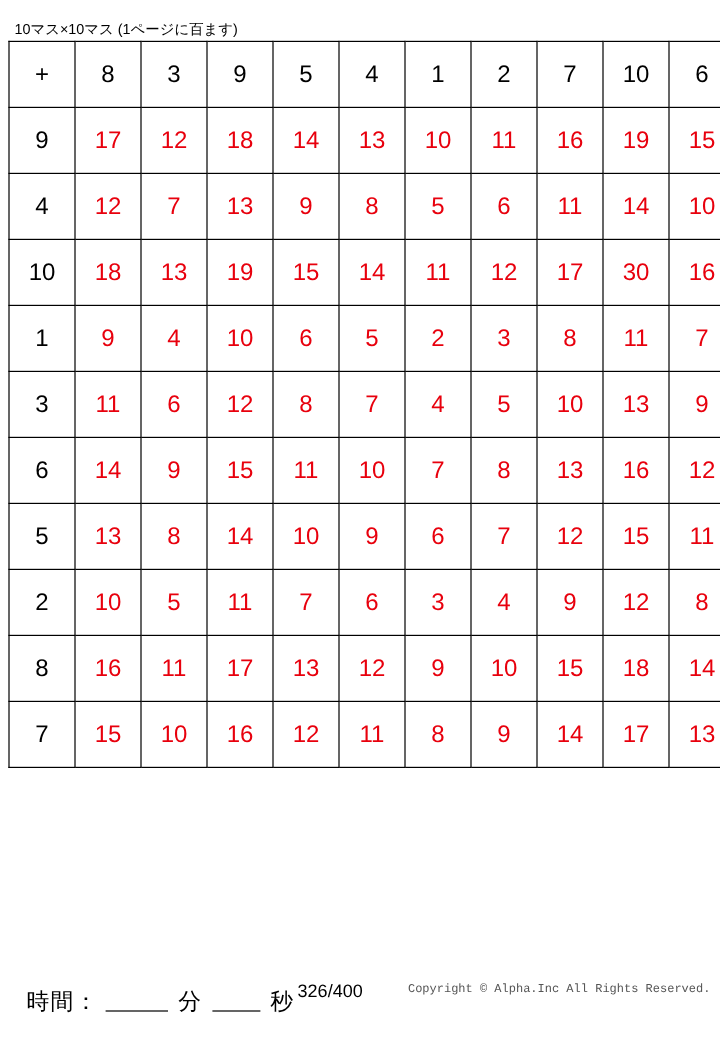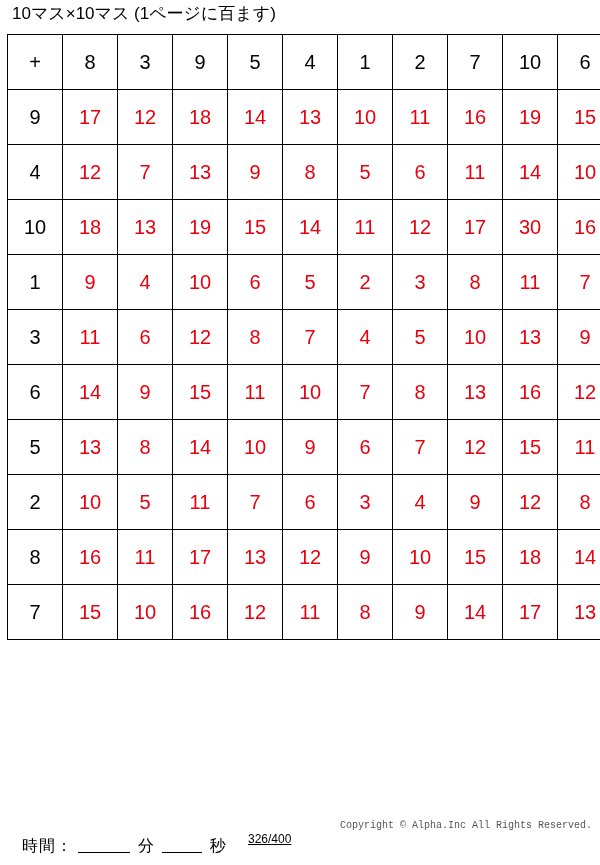--- a/index.html
+++ b/index.html
@@ -16,22 +16,22 @@
     overflow: hidden;
   }
   .page {
     position: relative;
     width: 600px;
     height: 865px;
   }
   .doc-title {
     position: absolute;
     left: 12px;
-    top: 2px;
-    font-size: 17px;
+    top: 16px;
+    font-size: 12px;
     letter-spacing: 0px;
     color: #000;
     white-space: nowrap;
   }
   table.grid {
     position: absolute;
     left: 7px;
     top: 34px;
     border-collapse: collapse;
     table-layout: fixed;
@@ -60,24 +60,23 @@
     position: absolute;
     left: 0;
     top: 812px;
     width: 600px;
     height: 53px;
   }
   .time-line {
     position: absolute;
     left: 22px;
     top: 10px;
-    font-size: 16px;
+    font-size: 19px;
     letter-spacing: 1px;
     white-space: nowrap;
-    margin-top: 12px;
   }
   .time-label {
     display: inline-block;
   }
   .blank-long {
     display: inline-block;
     width: 52px;
     border-bottom: 1px solid #000;
     height: 18px;
     vertical-align: -2px;
@@ -89,24 +88,23 @@
     height: 18px;
     vertical-align: -2px;
   }
   .unit {
     display: inline-block;
     padding: 0 2px;
   }
   .pagenum {
     position: absolute;
     left: 248px;
-    top: 20px;
-    font-size: 12px;
+    top: 6px;
+    font-size: 15px;
     font-family: "Liberation Sans", sans-serif;
-    text-decoration: underline;
   }
   .copyright {
     position: absolute;
     right: 8px;
     top: 8px;
     text-align: left;
     font-size: 10px;
     line-height: 12px;
     color: #555555;
     font-family: "Liberation Mono", monospace;

